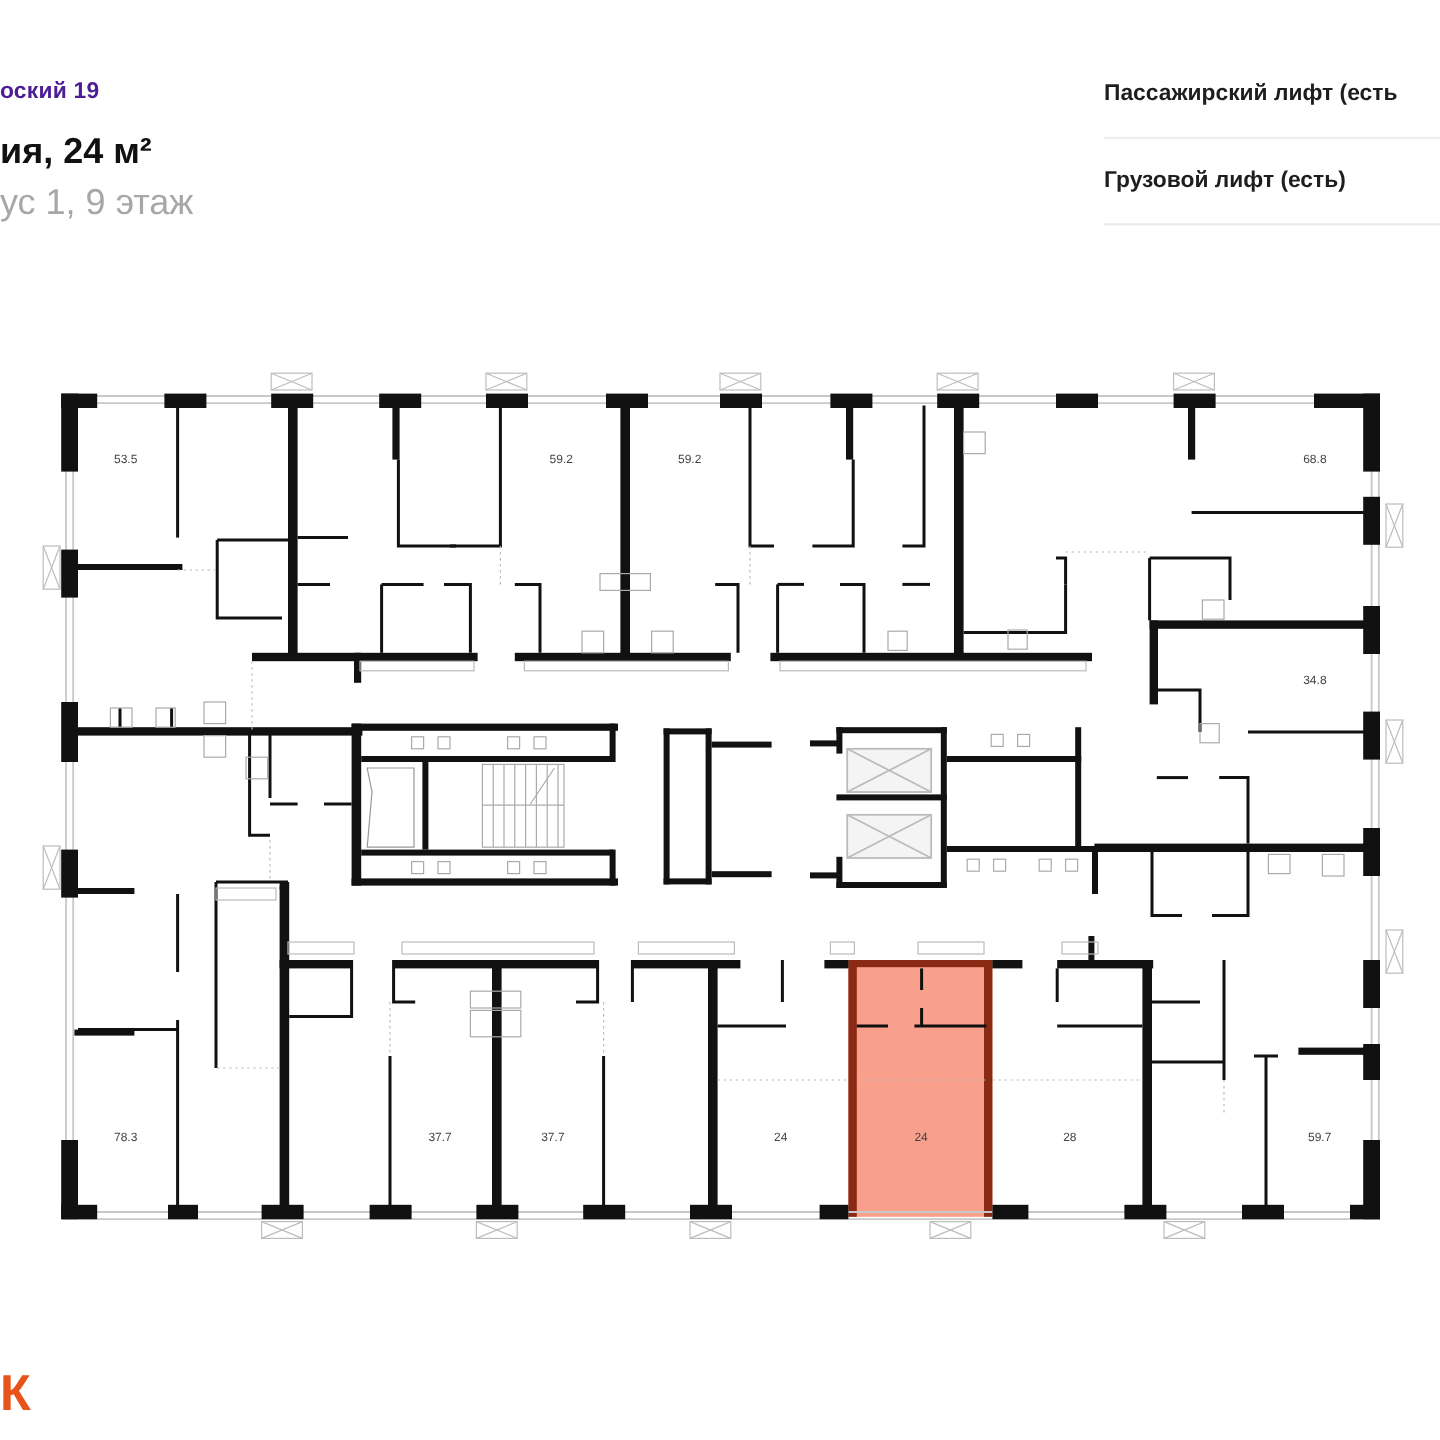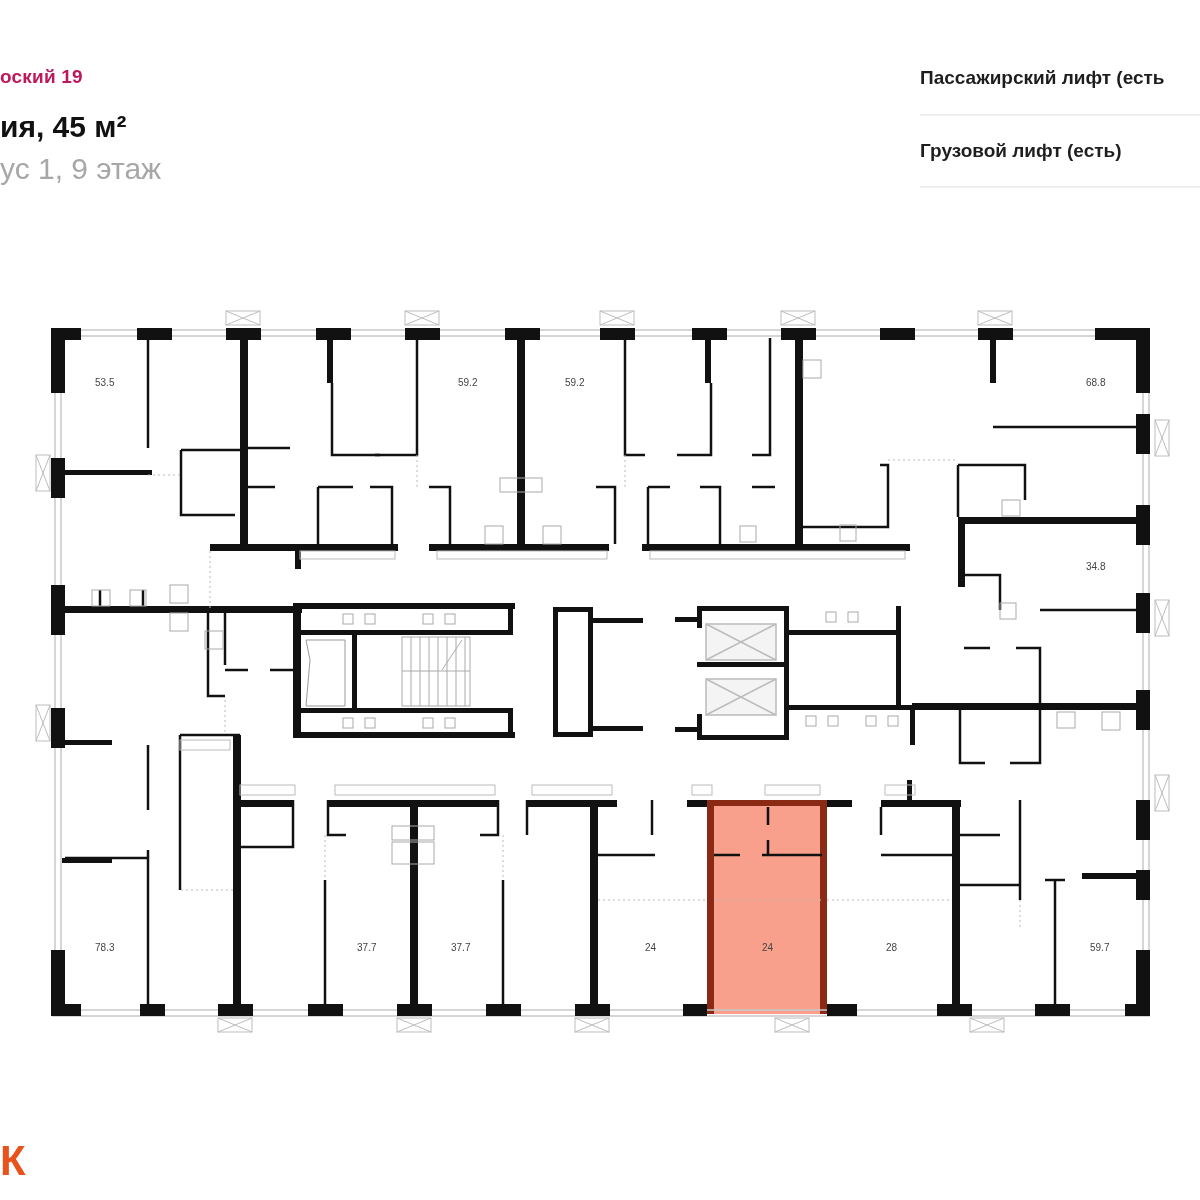--- a/index.html
+++ b/index.html
@@ -1,31 +1,31 @@
 <!DOCTYPE html>
 <html><head>
 <meta charset="utf-8">
 <style>
   html, body { margin:0; padding:0; background:#ffffff; }
   body { width:1200px; height:1200px; position:relative; overflow:hidden; font-family:"Liberation Sans", "DejaVu Sans", sans-serif; color:#1a1a1a; }
-  .hdr-addr { position:absolute; left:0; top:66px; font-size:19px; font-weight:700; color:#be185d; white-space:nowrap; letter-spacing:0.2px; }
+  .hdr-addr { position:absolute; left:0; top:66px; font-size:19px; font-weight:700; color:#4c1d95; white-space:nowrap; letter-spacing:0.2px; }
   .hdr-title { position:absolute; left:0; top:110px; font-size:30px; font-weight:700; color:#111; white-space:nowrap; }
   .hdr-sub { position:absolute; left:0; top:152px; font-size:30px; font-weight:400; color:#a7a7a7; white-space:nowrap; }
   .features { position:absolute; left:920px; top:42px; width:300px; }
   .feature { height:70px; display:flex; align-items:center; border-bottom:2px solid #eeeeee; font-size:19px; font-weight:700; color:#1e1e1e; white-space:nowrap; }
   .feature:first-child { height:72px; }
   .logo { position:absolute; left:0; top:1140px; font-size:42px; font-weight:700; color:#e8531c; line-height:1; }
   .plan { position:absolute; left:0; top:0; width:1200px; height:1200px; }
   .area-label { font-family:"Liberation Sans", sans-serif; font-size:10px; fill:#444; }
 </style>
 </head>
 <body>
 
 <div class="hdr-addr">оский 19</div>
-<div class="hdr-title">ия, 45 м²</div>
+<div class="hdr-title">ия, 24 м²</div>
 <div class="hdr-sub">ус 1, 9 этаж</div>
 
 <div class="features">
   <div class="feature">Пассажирский лифт (есть</div>
   <div class="feature">Грузовой лифт (есть)</div>
 </div>
 
 <svg class="plan" viewBox="0 0 1200 1200" xmlns="http://www.w3.org/2000/svg">
 
   <rect x="707" y="800" width="120" height="214" fill="#f9a08c"></rect>

